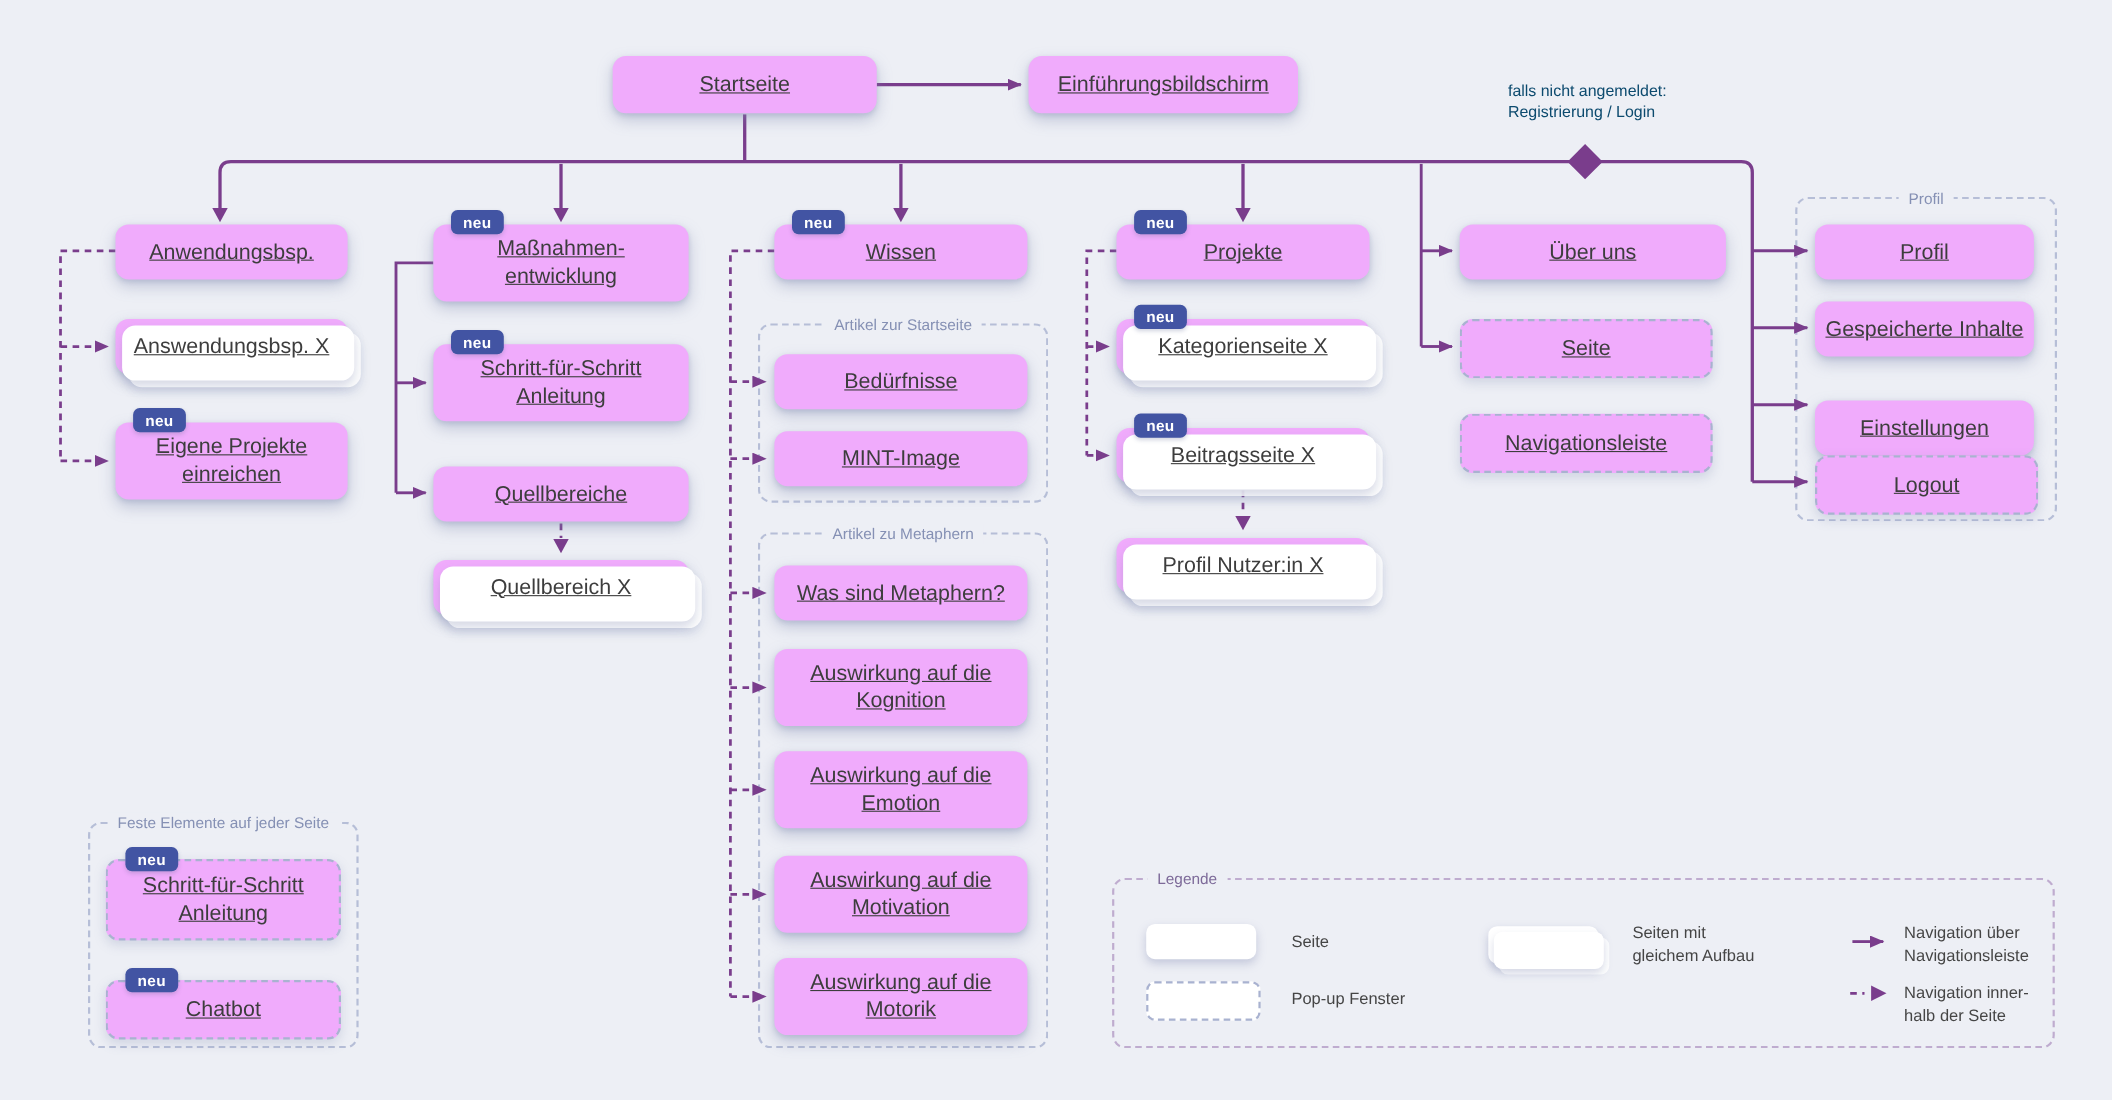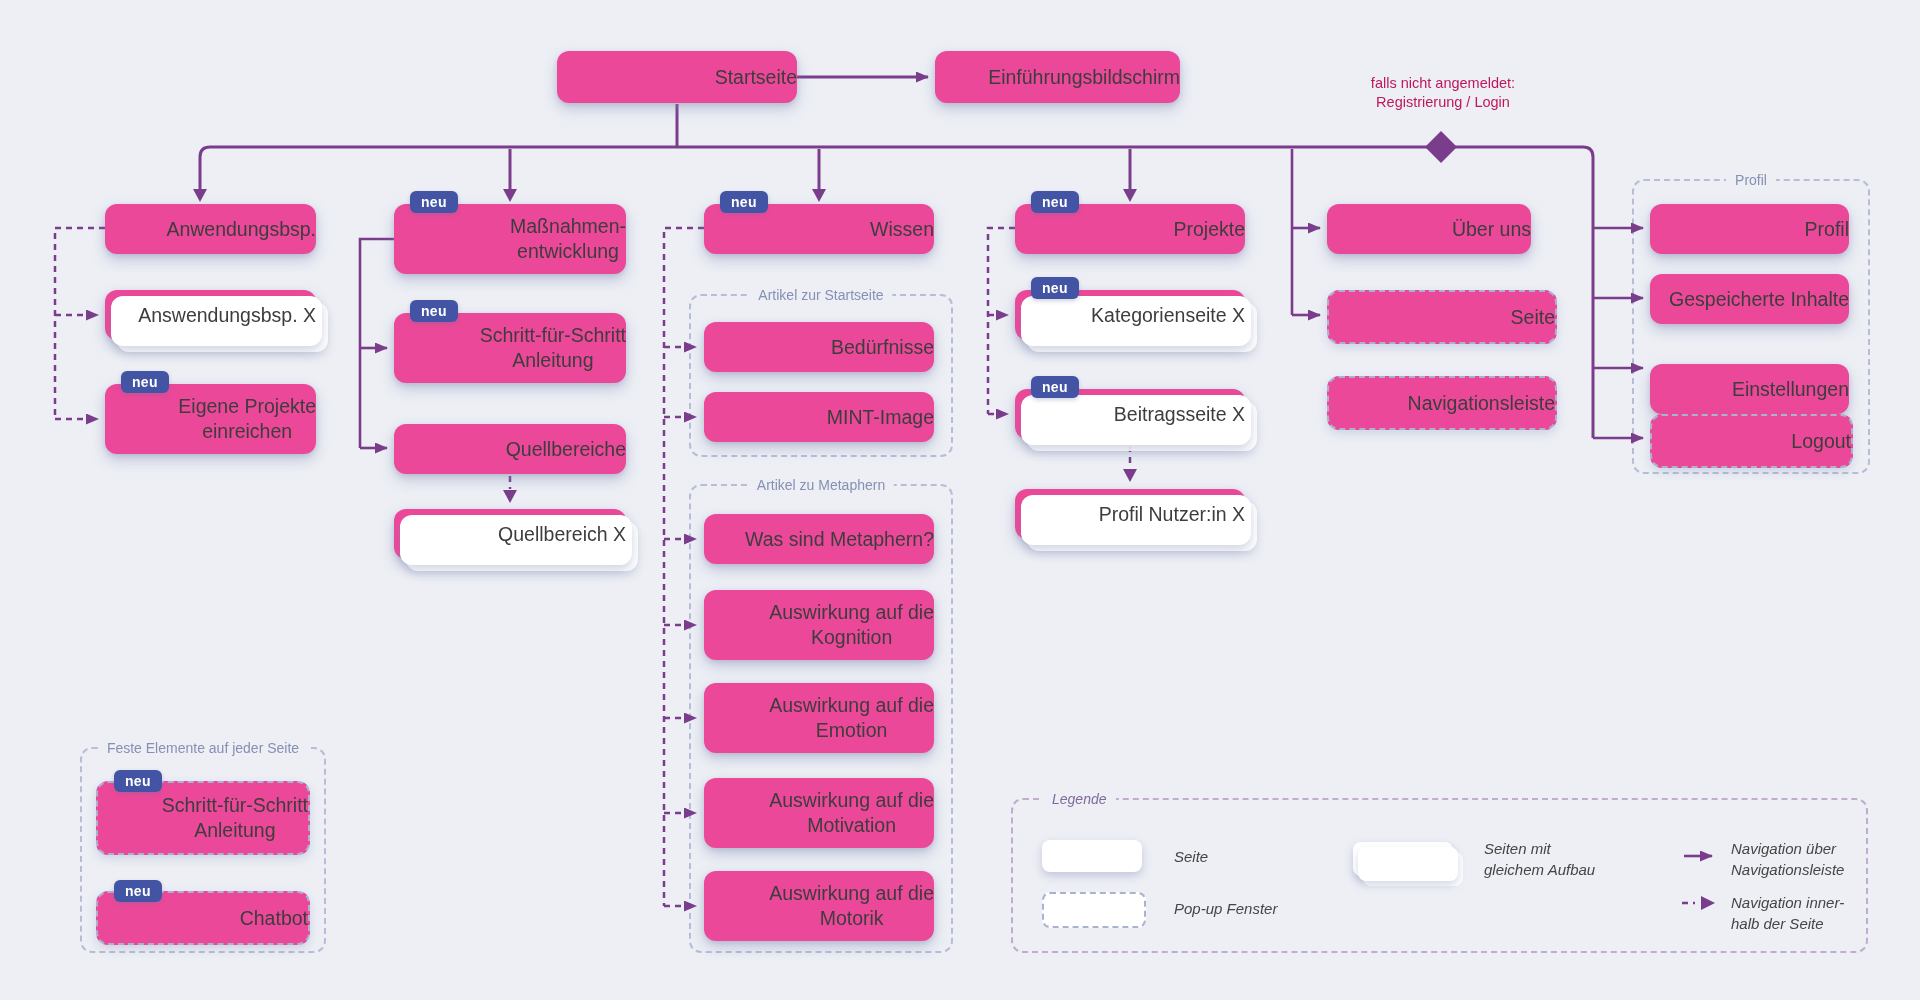--- a/index.html
+++ b/index.html
@@ -2,49 +2,49 @@
 <html><head>
 <meta charset="utf-8">
 <style>
   html,body{margin:0;padding:0;}
   body{
     width:1920px;height:1000px;position:relative;overflow:hidden;
     background:#edeff5;
     font-family:"Liberation Sans", sans-serif;
   }
   .node{
-    position:absolute;background:#ec4899;border-radius:12px;
+    position:absolute;background:#f0abfc;border-radius:12px;
     box-shadow:0 6px 14px rgba(125,135,175,.40),0 2px 4px rgba(125,135,175,.22);
-    display:flex;align-items:center;justify-content:flex-end;text-align:center;
-    color:#3d3d3d;font-size:19.5px;line-height:25px;white-space:pre-line;z-index:3;
+    display:flex;align-items:center;justify-content:center;text-align:center;
+    color:#3d3d3d;font-size:19.5px;line-height:25px;white-space:pre-line;z-index:3;text-decoration:underline;
   }
   .node.popup{border:2px dashed #a9b2d0;box-shadow:0 4px 10px rgba(125,135,175,.25);}
   .node.stacked::before,.node.stacked::after{
     content:"";position:absolute;background:#fff;border-radius:12px;
   }
   .node.stacked::before{left:6px;top:6px;right:-6px;bottom:-6px;z-index:-1;
     box-shadow:0 5px 10px rgba(125,135,175,.30);}
   .node.stacked::after{left:12px;top:12px;right:-12px;bottom:-12px;z-index:-2;opacity:.9;
     box-shadow:0 5px 10px rgba(125,135,175,.25);}
   .badge{
     position:absolute;top:-13px;left:16px;background:#4254a3;color:#fff;
     font-size:14px;font-weight:bold;line-height:1;padding:4px 11px;border-radius:6px;
     z-index:4;box-shadow:0 2px 4px rgba(100,110,150,.30);letter-spacing:.3px;
   }
   .group{position:absolute;border:2px dashed #b6bed7;border-radius:12px;z-index:1;}
   .group-label{
     position:absolute;top:-10px;left:50%;transform:translateX(-50%);
     background:#edeff5;padding:0 9px;font-size:14px;color:#8590b4;white-space:nowrap;line-height:19px;
   }
-  .group.legend{border-color:#bfaccf;font-style:italic;}
+  .group.legend{border-color:#bfaccf;}
   .group.legend > .group-label{left:30px;transform:none;color:#7d6a99;}
   svg.connectors{position:absolute;left:0;top:0;z-index:2;pointer-events:none;}
   .annotation{
     position:absolute;left:1443px;top:74px;transform:translateX(-50%);
-    text-align:center;font-size:14.5px;line-height:19px;color:#be185d;
+    font-size:14.5px;line-height:19px;color:#0c4a6e;
     white-space:pre-line;z-index:2;
   }
   .ls-box{
     position:absolute;background:#fff;border-radius:8px;
     box-shadow:0 4px 9px rgba(125,135,175,.38);z-index:3;
   }
   .ls-box.popup{border:2px dashed #a9b2d0;box-shadow:none;}
   .ls-box.stacked::before,.ls-box.stacked::after{content:"";position:absolute;background:#fff;border-radius:8px;}
   .ls-box.stacked::before{left:5px;top:5px;right:-5px;bottom:-5px;z-index:-1;box-shadow:0 4px 8px rgba(125,135,175,.30);}
   .ls-box.stacked::after{left:10px;top:10px;right:-10px;bottom:-10px;z-index:-2;opacity:.9;}
@@ -171,21 +171,21 @@
 <div class="node" style="left:704px;top:778px;width:230px;height:70px"><span>Auswirkung auf die
 Motivation</span></div>
 <div class="node" style="left:704px;top:871px;width:230px;height:70px"><span>Auswirkung auf die
 Motorik</span></div>
 
 <div class="node" style="left:1015px;top:204px;width:230px;height:50px"><span class="badge">neu</span><span>Projekte</span></div>
 <div class="node stacked" style="left:1015px;top:290px;width:230px;height:50px"><span class="badge">neu</span><span>Kategorienseite X</span></div>
 <div class="node stacked" style="left:1015px;top:389px;width:230px;height:50px"><span class="badge">neu</span><span>Beitragsseite X</span></div>
 <div class="node stacked" style="left:1015px;top:489px;width:230px;height:50px"><span>Profil Nutzer:in X</span></div>
 
-<div class="node" style="left:1327px;top:204px;width:204px;height:50px"><span>Über uns</span></div>
+<div class="node" style="left:1327px;top:204px;width:242px;height:50px"><span>Über uns</span></div>
 <div class="node popup" style="left:1327px;top:290px;width:226px;height:50px"><span>Seite</span></div>
 <div class="node popup" style="left:1327px;top:376px;width:226px;height:50px"><span>Navigationsleiste</span></div>
 
 <div class="node" style="left:1650px;top:204px;width:199px;height:50px"><span>Profil</span></div>
 <div class="node" style="left:1650px;top:274px;width:199px;height:50px"><span>Gespeicherte Inhalte</span></div>
 <div class="node" style="left:1650px;top:364px;width:199px;height:50px"><span>Einstellungen</span></div>
 <div class="node popup" style="left:1650px;top:414px;width:199px;height:50px"><span>Logout</span></div>
 
 <div class="node popup" style="left:96px;top:781px;width:210px;height:70px"><span class="badge">neu</span><span>Schritt-für-Schritt
 Anleitung</span></div>

